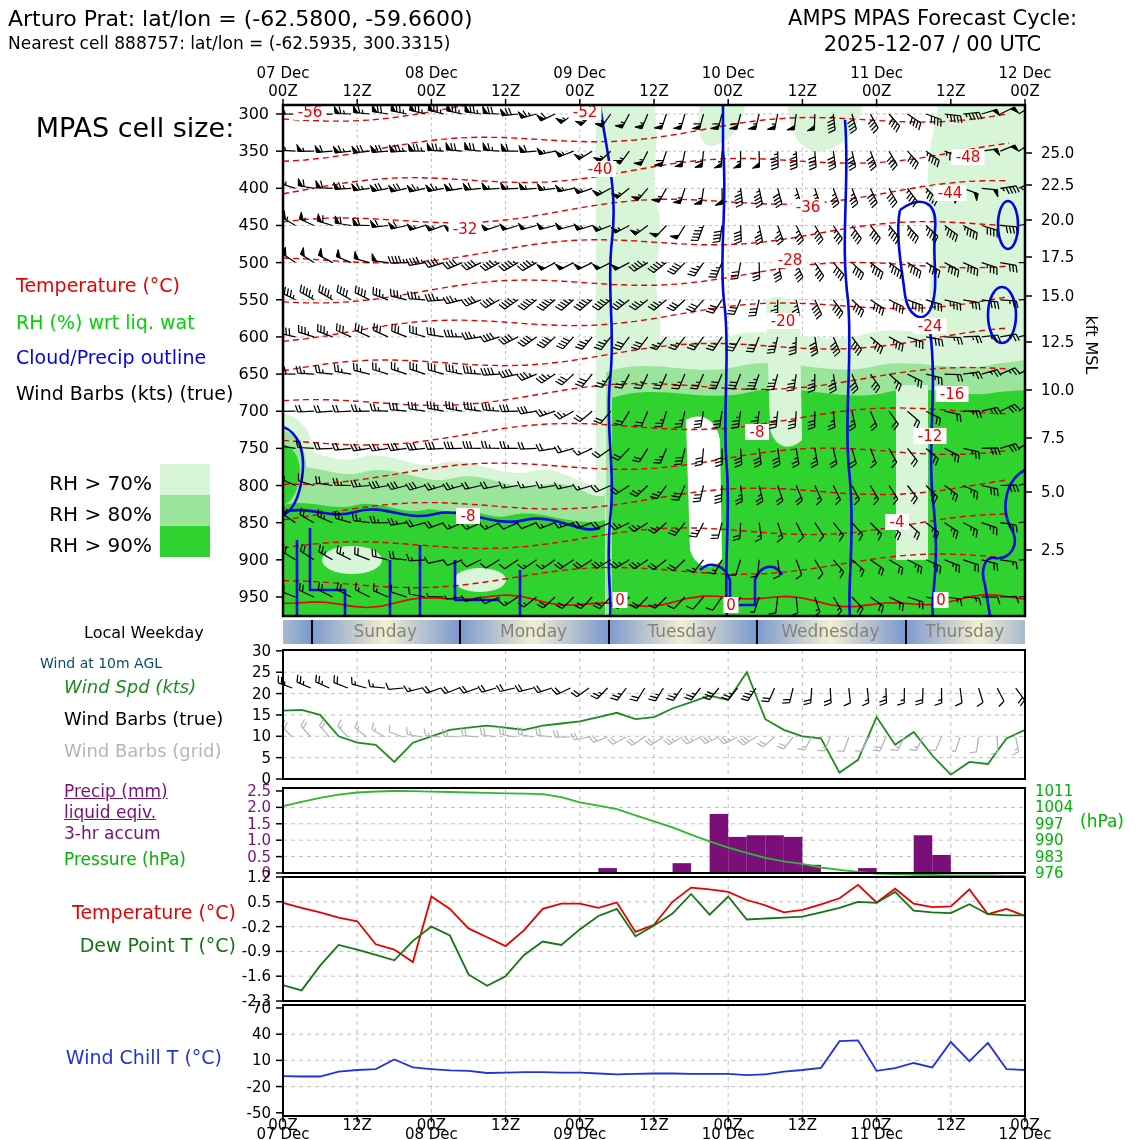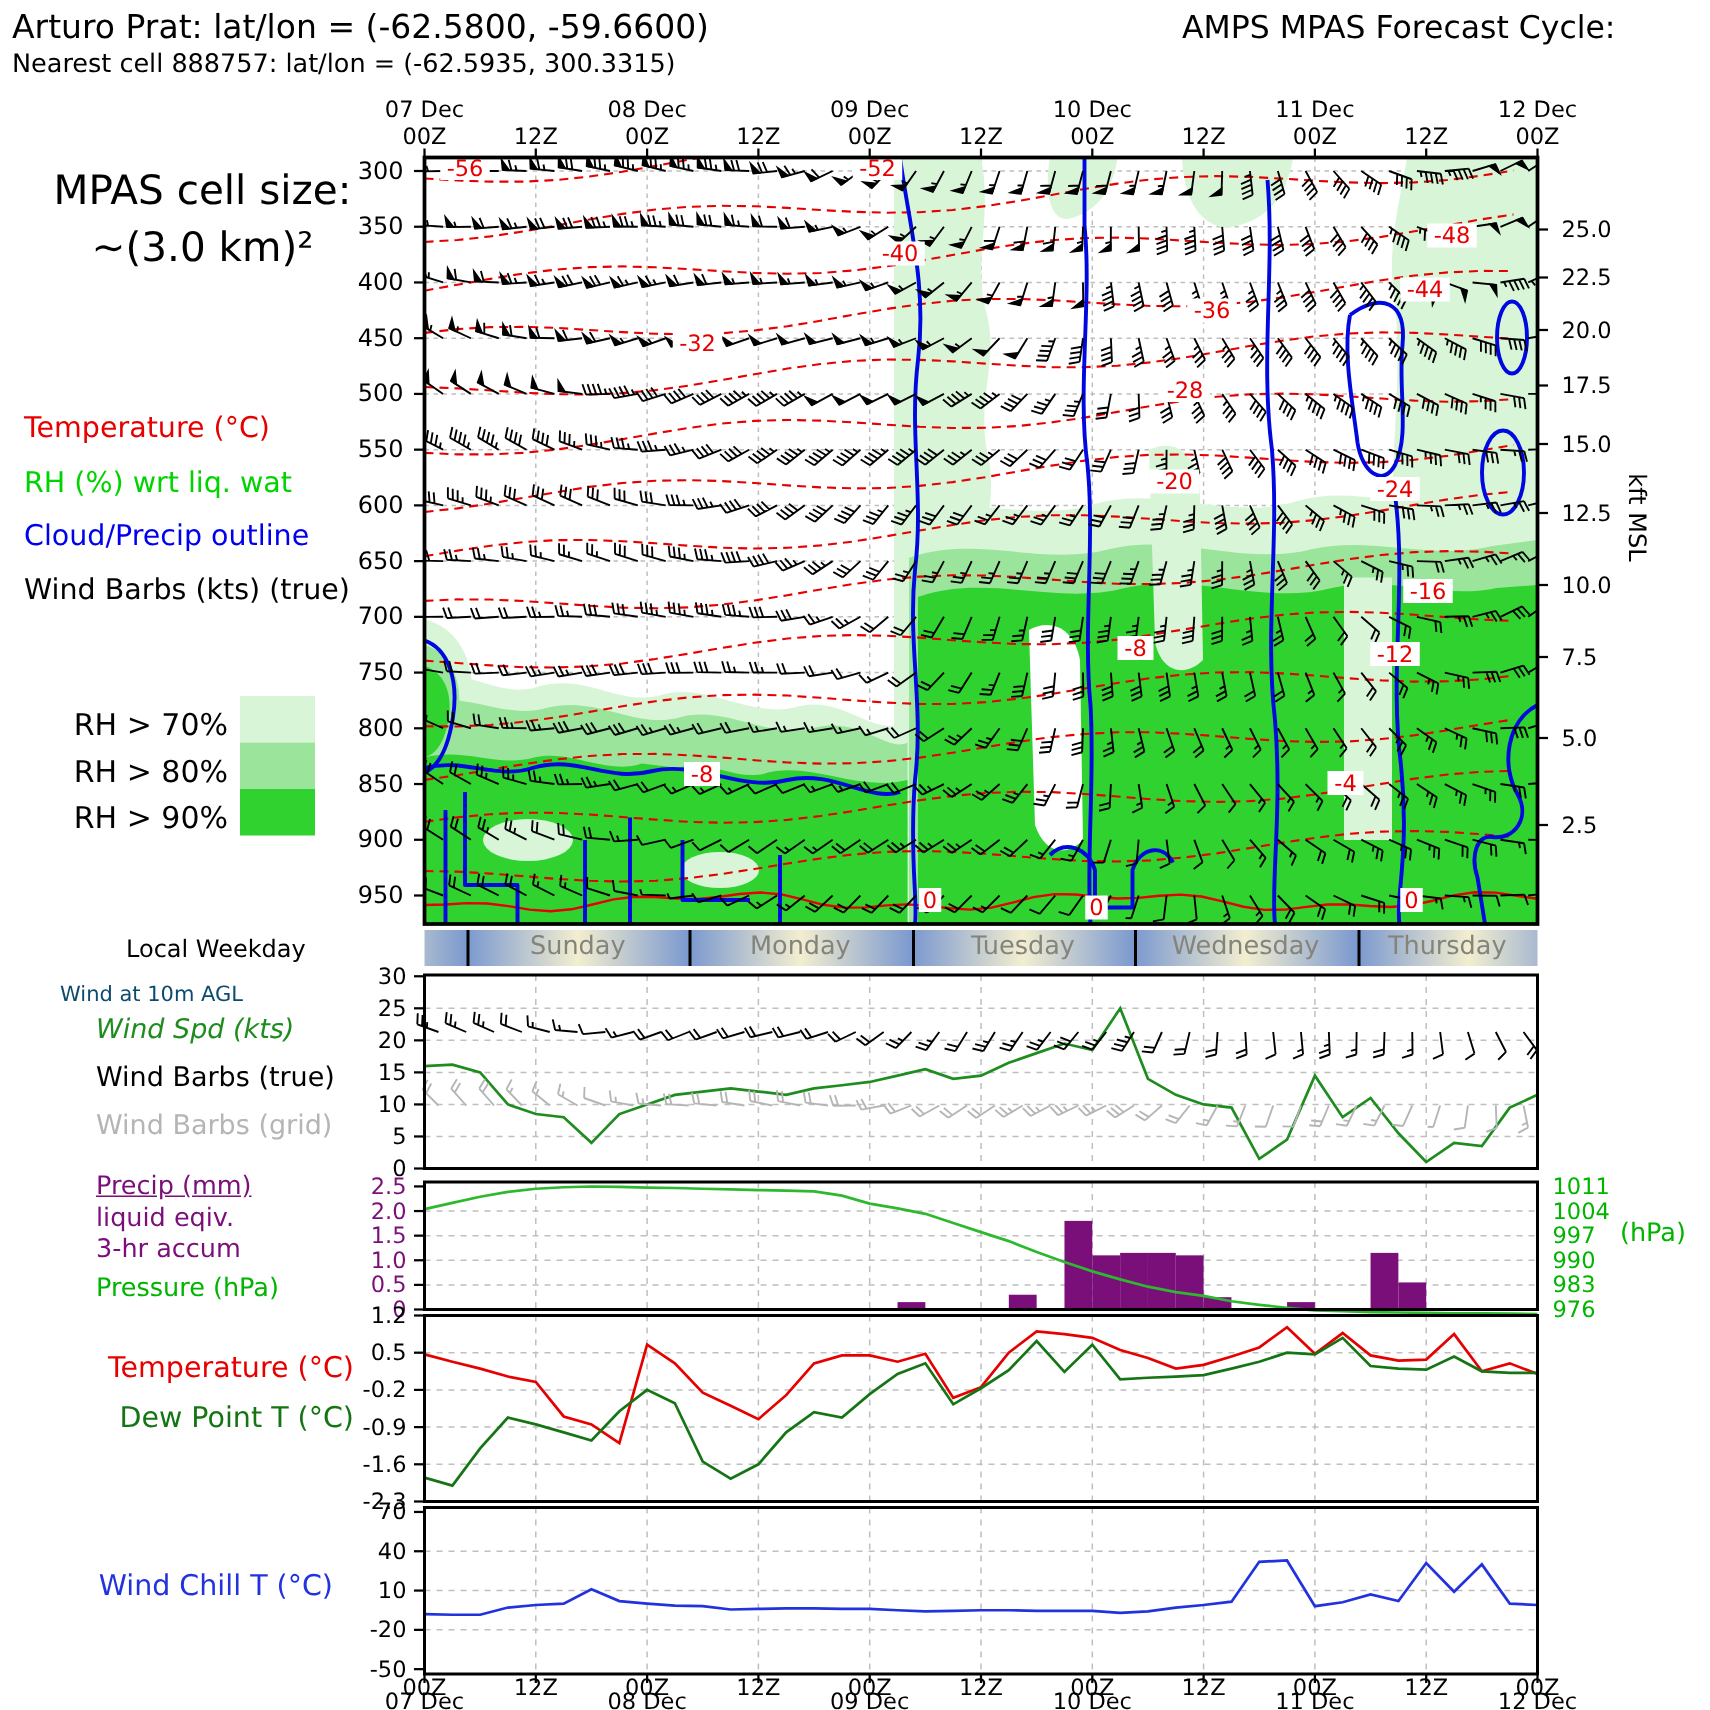--- a/index.html
+++ b/index.html
@@ -1172,23 +1172,23 @@
         <text x="950.8000000000001" y="1130" font-size="15" fill="#000" text-anchor="middle">12Z</text>
         <line x1="1025" y1="1116" x2="1025" y2="1122" stroke="#000" stroke-width="1.5"></line>
         <text x="1025" y="1130" font-size="15" fill="#000" text-anchor="middle">00Z</text>
         <text x="1025" y="1139" font-size="15" fill="#000" text-anchor="middle">12 Dec</text>
       </g>
     </svg>
 
   <span class="abs hdr1">Arturo Prat: lat/lon = (-62.5800, -59.6600)</span>
   <span class="abs hdr2">Nearest cell 888757: lat/lon = (-62.5935, 300.3315)</span>
   <span class="abs hdrR">AMPS MPAS Forecast Cycle:</span>
+  <span class="abs hdrR2">2025-12-07 / 00 UTC</span>
 
   <span class="abs cell1">MPAS cell size:</span>
-  <span class="abs cell2">~(3.0 km)²</span>
 
   <span class="abs lgT">Temperature (°C)</span>
   <span class="abs lgR">RH (%) wrt liq. wat</span>
   <span class="abs lgC">Cloud/Precip outline</span>
   <span class="abs lgW">Wind Barbs (kts) (true)</span>
 
   <div id="rhlegend">
       <span class="abs rhrow" style="top: 468px;">RH &gt; 70%</span>
       <div class="sw" style="top: 464px; background: rgb(216, 245, 216);"></div>
       <span class="abs rhrow" style="top: 499px;">RH &gt; 80%</span>
@@ -1211,21 +1211,21 @@
       <span class="wkl" style="left: 681.8px;">Thursday</span>
     </div>
 
   <span class="abs w10">Wind at 10m AGL</span>
   <span class="abs wspd">Wind Spd (kts)</span>
   <span class="abs wbt">Wind Barbs (true)</span>
   <span class="abs wbg">Wind Barbs (grid)</span>
 
   <div id="preciplabels">
       <span class="abs pp" style="top: 781px; text-decoration: underline;">Precip (mm)</span>
-      <span class="abs pp" style="top: 802px;">liquid eqiv.</span>
+      <span class="abs pp" style="top: 802px; text-decoration: underline;">liquid eqiv.</span>
       <span class="abs pp" style="top: 823px;">3-hr accum</span>
     </div>
   <span class="abs phpa">Pressure (hPa)</span>
 
   <span class="abs tmp">Temperature (°C)</span>
   <span class="abs dew">Dew Point T (°C)</span>
   <span class="abs chl">Wind Chill T (°C)</span>
 
 </div>
 

